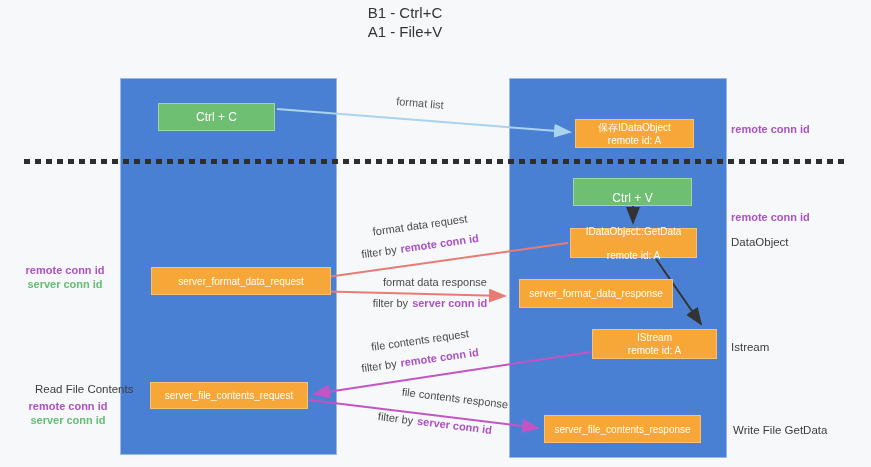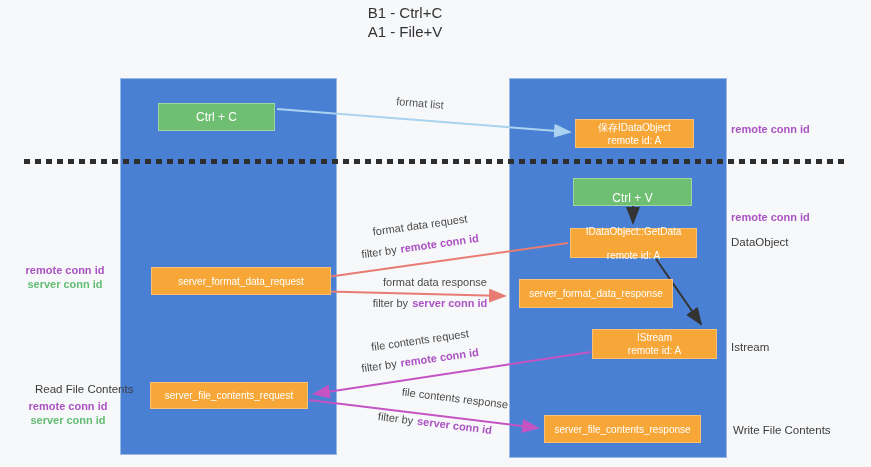--- a/index.html
+++ b/index.html
@@ -170,21 +170,21 @@
 
   <div class="arrow-label lbl-fcresp">file contents response</div>
   <div class="arrow-label lbl-filter4">
     <span class="filter-word">filter by</span><span class="purple">server conn id</span>
   </div>
 
   <div class="side-label purple sl-remote-1">remote conn id</div>
   <div class="side-label purple sl-remote-2">remote conn id</div>
   <div class="side-label dark sl-dataobject">DataObject</div>
   <div class="side-label dark sl-istream">Istream</div>
-  <div class="side-label dark sl-write">Write File Contents</div>
+  <div class="side-label dark sl-write">Write File GetData</div>
 
   <div class="side-label left-pair-1">
     <div class="purple">remote conn id</div>
     <div class="green-txt">server conn id</div>
   </div>
 
   <div class="side-label dark sl-read">Read File Contents</div>
 
   <div class="side-label left-pair-2">
     <div class="purple">remote conn id</div>

